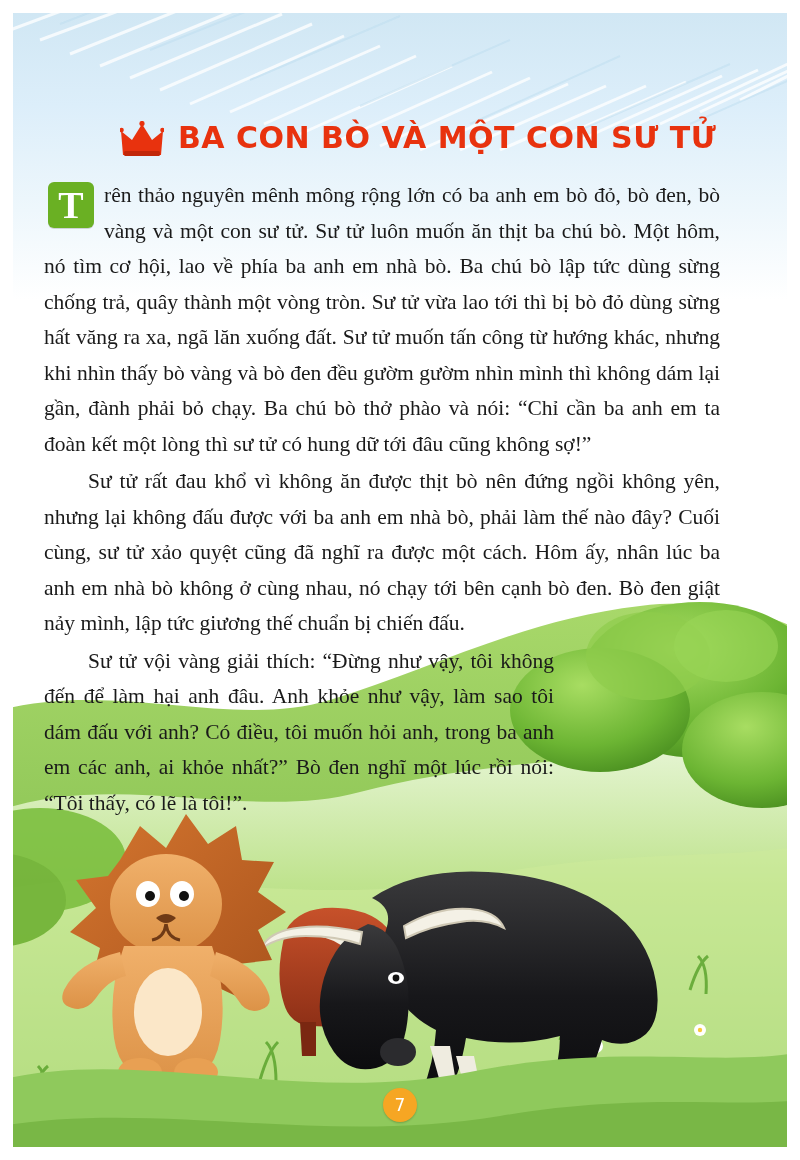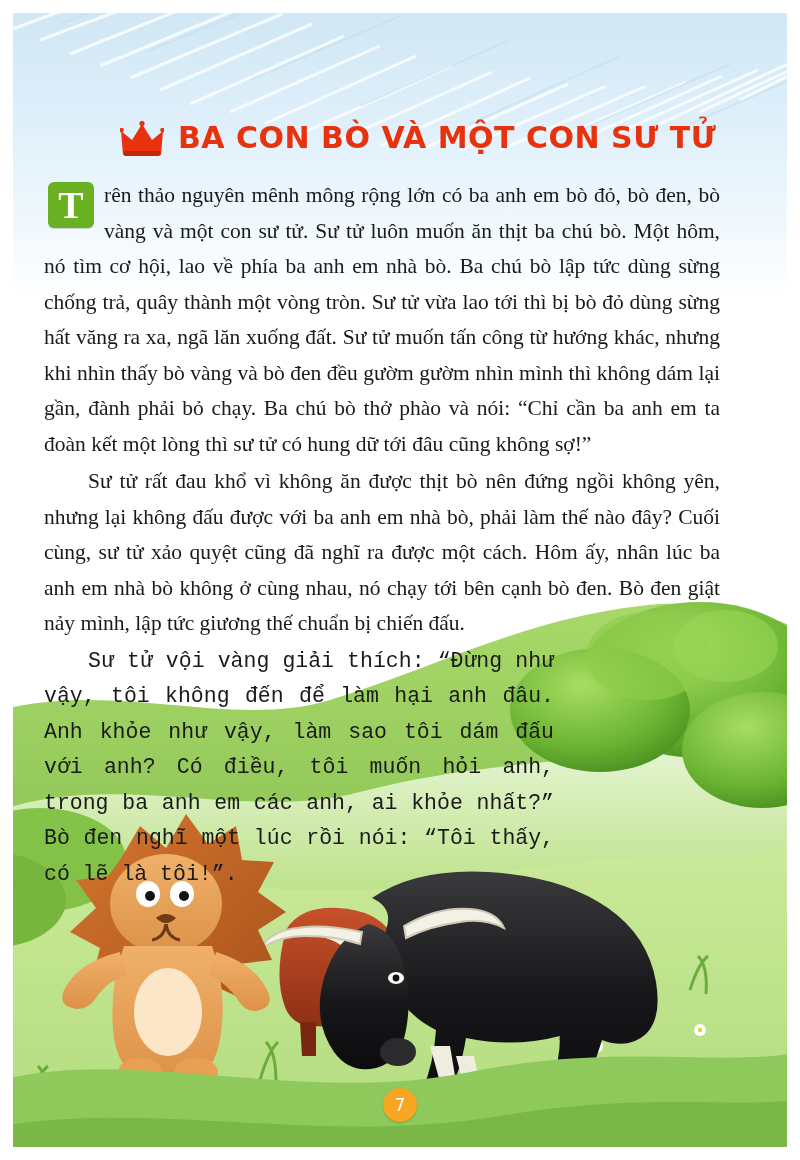--- a/index.html
+++ b/index.html
@@ -132,21 +132,20 @@
     font-family: "Liberation Serif", serif;
     font-weight: bold;
     font-size: 38px;
     line-height: 46px;
     text-align: center;
     box-shadow: 0 1px 0 rgba(0,0,0,.15);
   }
   
   .body-text p.narrow {
     width: 510px;
-    font-family: Liberation Mono, monospace;
   }
 
   .page-number {
     position: absolute;
     left: 50%;
     transform: translateX(-50%);
     top: 1088px;
     width: 34px;
     height: 34px;
     border-radius: 50%;

